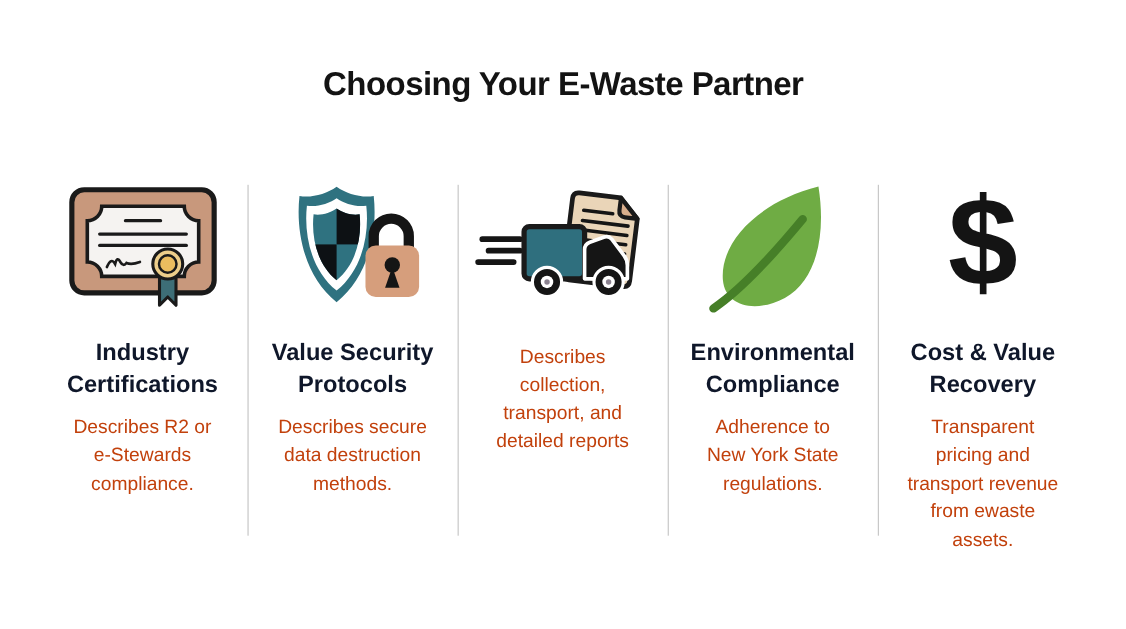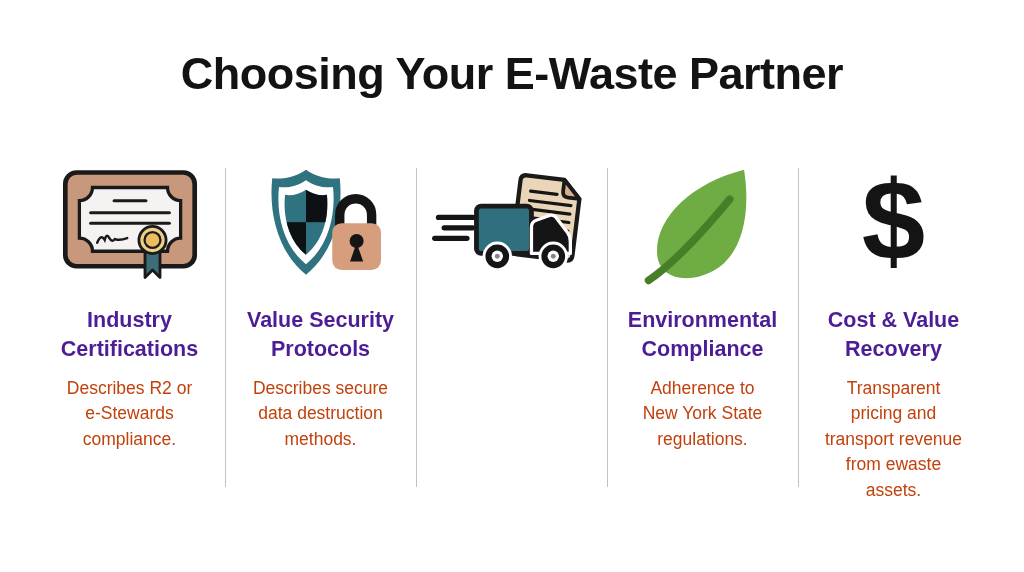--- a/index.html
+++ b/index.html
@@ -6,22 +6,22 @@
   .canvas{
     position:relative;
     width:1024px;height:572px;
     background:#ffffff;
     font-family:"Liberation Sans",sans-serif;
     overflow:hidden;
     margin:0 auto;
   }
   .title{
     text-align:center;
-    padding-top:48px;
-    font-size:45px;
+    padding-top:60px;
+    font-size:30px;
     font-weight:700;
     letter-spacing:-0.5px;
     color:#131313;
     line-height:1.15;
   }
   .columns{
     position:absolute;
     left:34px;top:150px;
     width:955px;
     display:flex;
@@ -34,21 +34,21 @@
   }
   .icon-box{
     height:150px;
     display:flex;
     align-items:center;
     justify-content:center;
   }
   .heading{
     font-size:21.5px;
     font-weight:700;
-    color:#4c1d95;
+    color:#0f172a;
     line-height:1.35;
     margin:6px auto 0;
   }
   .desc{
     font-size:17.5px;
     color:#c2410c;
     line-height:1.45;
     margin:12px auto 0;
   }
   .column:nth-child(1) .desc{max-width:135px;}
@@ -148,20 +148,21 @@
           <rect x="50" y="44" width="58" height="50" rx="5" fill="#2F6F7E" stroke="#1a1a1a" stroke-width="5"></rect>
           <path d="M108,94 V66 q0,-5 5,-7 l14,-5 q4,-1.5 7,2 l12,16 q3,4 3,9 v13 Z" fill="#151515" stroke="#ffffff" stroke-width="3.5" stroke-linejoin="round"></path>
           <circle cx="72" cy="97" r="14" fill="#151515" stroke="#ffffff" stroke-width="3"></circle>
           <circle cx="72" cy="97" r="6" fill="#ffffff"></circle>
           <circle cx="72" cy="97" r="2.6" fill="#8b8290"></circle>
           <circle cx="131" cy="97" r="14" fill="#151515" stroke="#ffffff" stroke-width="3"></circle>
           <circle cx="131" cy="97" r="6" fill="#ffffff"></circle>
           <circle cx="131" cy="97" r="2.6" fill="#8b8290"></circle>
         </svg>
       </div>
+      <div class="desc">Describes collection, transport, and detailed reports</div>
     </div>
 
     <div class="column">
       <div class="icon-box">
         <svg width="144" height="126" viewBox="0 0 150 132">
           <path d="M118,8 C62,22 24,60 27,97 C29,122 58,129 86,114 C114,99 126,58 118,8 Z" fill="#6FAC44"></path>
           <path d="M18,124 C42,108 74,74 103,39" fill="none" stroke="#467F28" stroke-width="8" stroke-linecap="round"></path>
         </svg>
       </div>
       <div class="heading">Environmental Compliance</div>

